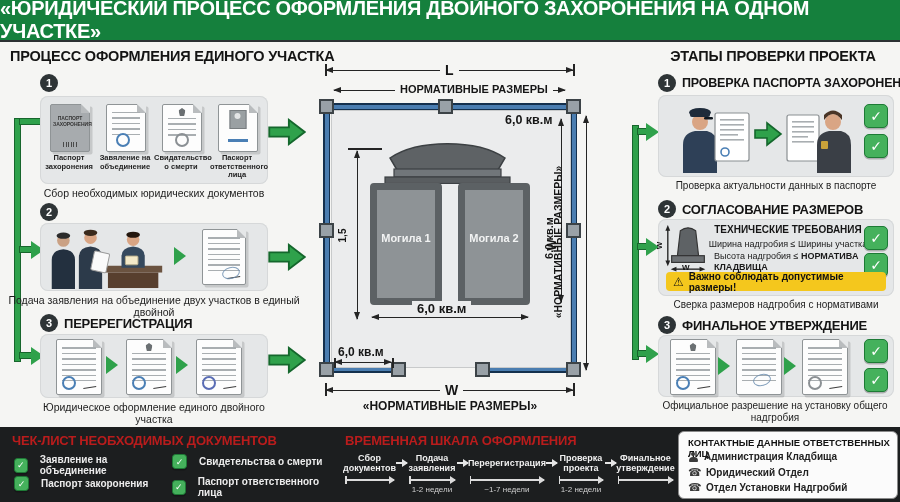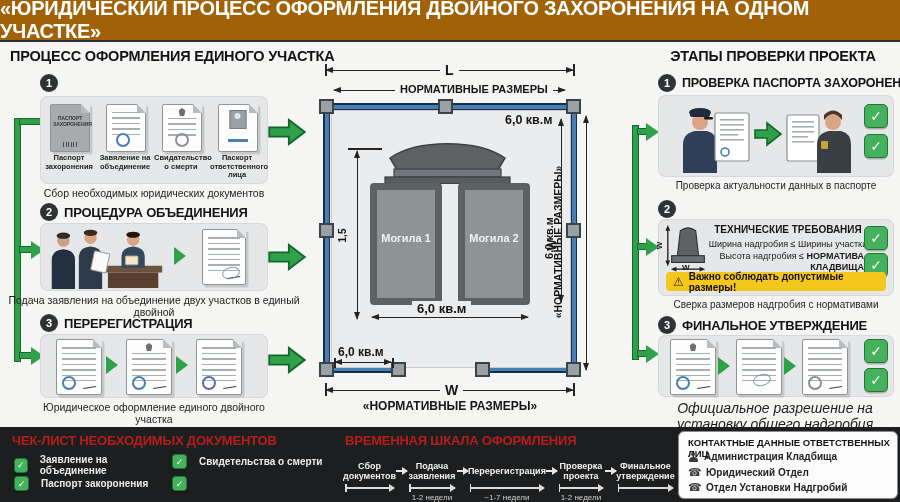--- a/index.html
+++ b/index.html
@@ -1,20 +1,20 @@
 <!DOCTYPE html>
 <html><head>
 <meta charset="utf-8">
 <style>
   html,body{margin:0;padding:0;background:#888;}
   #canvas{position:relative;width:900px;height:502px;background:#f5f5f3;overflow:hidden;
           font-family:"Liberation Sans","DejaVu Sans",sans-serif;color:#161616;}
   .abs{position:absolute;}
   
-  .titlebar{left:0;top:0;width:900px;height:40px;background:#a16207;border-bottom:2px solid #2c3133;
+  .titlebar{left:0;top:0;width:900px;height:40px;background:#15803d;border-bottom:2px solid #2c3133;
             display:flex;align-items:center;justify-content:center;}
   .titlebar span{color:#fff;font-size:20px;font-weight:800;letter-spacing:-0.3px;}
   .footbar{left:0;top:427px;width:900px;height:75px;background:#1c1e1f;}
   
   .colhead{font-size:14.5px;font-weight:800;color:#141414;letter-spacing:-0.2px;}
   .stephead{display:flex;align-items:center;gap:6px;}
   .badge{width:18px;height:18px;border-radius:50%;background:#2e3436;color:#fff;font-size:11px;
          font-weight:800;display:flex;align-items:center;justify-content:center;flex:0 0 18px;}
   .steptitle{font-size:13px;font-weight:800;color:#141414;letter-spacing:-0.2px;white-space:nowrap;}
   .caption{font-size:10.5px;color:#1d1d1d;text-align:center;line-height:1.15;}
@@ -155,21 +155,20 @@
     <div class="abs doclabel" style="left:114px;top:58px;width:54px;">Свидательство о смерти</div>
     <div class="abs doclabel" style="left:170px;top:58px;width:54px;">Паскорт ответственного лица</div>
   </div>
   <svg class="abs" style="left:268px;top:118px;" width="38" height="28" viewBox="0 0 40 30">
     <polygon points="1,10 22,10 22,2 39,15 22,28 22,20 1,20" fill="#2fa14b" stroke="#14672c" stroke-width="2"></polygon>
   </svg>
   <div class="abs caption" style="left:40px;top:187px;width:228px;">Сбор необходимых юридических документов</div>
 
   <div class="abs stephead" style="left:40px;top:203px;">
     <span class="badge">2</span>
-    <span class="steptitle">ПРОЦЕДУРА ОБЪЕДИНЕНИЯ</span>
   </div>
   <div class="abs card" style="left:40px;top:223px;width:228px;height:68px;">
     <svg class="abs" style="left:6px;top:4px;" width="120" height="62" viewBox="0 0 120 64">
       <rect x="58" y="40" width="60" height="7" fill="#6b5340"></rect>
       <rect x="62" y="47" width="52" height="16" fill="#583f2e"></rect>
       <circle cx="16" cy="14" r="6.5" fill="#caa184"></circle>
         <ellipse cx="16" cy="9" rx="7" ry="3.2" fill="#2b2b2b"></ellipse>
       <path d="M4 64 L4 34 Q4 24 16 23 Q28 24 28 34 L28 64 Z" fill="#23303f"></path>
       <circle cx="44" cy="11" r="6.5" fill="#d9a584"></circle>
         <ellipse cx="44" cy="6" rx="7" ry="3.2" fill="#3a2a1c"></ellipse>
@@ -329,37 +328,38 @@
       <path d="M161 21 Q170 9 179 21 L179 16 Q170 7 161 16 Z" fill="#4a3526"></path>
       <rect x="158" y="42" width="7" height="8" rx="1" fill="#c9a23a"></rect>
     </svg>
     <div class="check big abs" style="right:6px;top:9px;"></div>
     <div class="check big abs" style="right:6px;top:39px;"></div>
   </div>
   <div class="abs caption" style="left:658px;top:180px;width:236px;font-size:10px;">Проверка актуальности данных в паспорте</div>
 
   <div class="abs stephead" style="left:658px;top:200px;">
     <span class="badge">2</span>
+    <span class="steptitle">СОГЛАСОВАНИЕ РАЗМЕРОВ</span>
   </div>
   <div class="abs card" style="left:658px;top:219px;width:236px;height:77px;">
     <svg class="abs" style="left:4px;top:4px;" width="52" height="50" viewBox="0 0 54 52">
       <path d="M19 8 Q27 2 35 8 L38 34 L16 34 Z" fill="#5e6265" stroke="#333" stroke-width="1.2"></path>
       <rect x="10" y="34" width="34" height="7" fill="#6d7174" stroke="#333" stroke-width="1.2"></rect>
       <line x1="6" y1="6" x2="6" y2="41" stroke="#222" stroke-width="1.4"></line>
       <polygon points="6,2 3.5,8 8.5,8" fill="#222"></polygon>
         <polygon points="6,45 3.5,39 8.5,39" fill="#222"></polygon>
       <line x1="12" y1="48" x2="42" y2="48" stroke="#222" stroke-width="1.4"></line>
       <polygon points="9,48 15,45.5 15,50.5" fill="#222"></polygon>
         <polygon points="45,48 39,45.5 39,50.5" fill="#222"></polygon>
     </svg>
     <span class="abs rot" style="left:-2px;top:22px;font-size:8px;">W</span>
     <span class="abs" style="left:24px;top:44px;font-size:8px;font-weight:800;">W</span>
     <div class="abs" style="left:56px;top:5px;width:148px;text-align:center;font-size:10px;font-weight:800;">ТЕХНИЧЕСКИЕ ТРЕБОВАНИЯ</div>
     <div class="abs techtxt" style="left:50px;top:20px;width:160px;text-align:center;white-space:nowrap;">Ширина надгробия ≤ Ширины участка</div>
-    <div class="abs techtxt" style="left:56px;top:32px;width:150px;text-align:right;">
+    <div class="abs techtxt" style="left:56px;top:32px;width:150px;text-align:left;">
       <span>Высота надгробия ≤ </span><b>НОРМАТИВА КЛАДВИЩА</b>
     </div>
     <div class="check big abs" style="right:6px;top:7px;"></div>
     <div class="check big abs" style="right:6px;top:34px;"></div>
     <div class="warn abs" style="left:8px;right:8px;bottom:5px;height:19px;">
       <span class="tri"></span>
       <span>Важно соблюдать допустимые размеры!</span>
     </div>
   </div>
   <div class="abs caption" style="left:658px;top:299px;width:236px;font-size:10px;">Сверка размеров надгробия с нормативами</div>
@@ -385,43 +385,44 @@
     <div class="gtri abs" style="left:126px;top:22px;"></div>
     <div class="doc" style="left:144px;top:4px;width:44px;height:54px;">
       <span class="fold"></span>
         <span class="lines"></span>
         <span class="seal gray"></span>
         <span class="sig"></span>
     </div>
     <div class="check big abs" style="right:6px;top:4px;"></div>
     <div class="check big abs" style="right:6px;top:33px;"></div>
   </div>
-  <div class="abs caption" style="left:650px;top:400px;width:250px;font-size:14px;font-style:italic;">Официальное разрешение на установку общего надгробия</div>
+  <div class="abs caption" style="left:650px;top:400px;width:250px;font-size:10px;">Официальное разрешение на установку общего надгробия</div>
 
   <div class="abs footbar"></div>
 
   <div class="abs ftitle" style="left:12px;top:433px;">ЧЕК-ЛИСТ НЕОБХОДИМЫХ ДОКУМЕНТОВ</div>
   <div class="abs fitem" style="left:14px;top:454px;width:150px;">
     <span class="check small"></span>
     <span>Заявление на объединение</span>
   </div>
   <div class="abs fitem" style="left:172px;top:454px;width:160px;">
     <span class="check small"></span>
     <span>Свидетельства о смерти</span>
   </div>
   <div class="abs fitem" style="left:14px;top:476px;width:150px;">
     <span class="check small"></span>
     <span>Паспорт закоронения</span>
   </div>
   <div class="abs fitem" style="left:172px;top:476px;width:160px;">
     <span class="check small"></span>
+    <span>Паспорт ответственного лица</span>
   </div>
 
   <div class="abs ftitle" style="left:345px;top:433px;">ВРЕМЕННАЯ ШКАЛА ОФОРМЛЕНИЯ</div>
-  <div class="abs tl" style="left:343px;top:452px;width:332px;margin-top:8px;">
+  <div class="abs tl" style="left:343px;top:452px;width:332px;">
     <div class="tcol" style="flex:1 1 52px;">
       <div class="t-label">Сбор документов</div>
       <div class="t-under"></div>
       <div class="t-dur"></div>
     </div>
     <div class="t-arr"></div>
     <div class="tcol" style="flex:1 1 54px;">
       <div class="t-label">Подача заявления</div>
       <div class="t-under"></div>
       <div class="t-dur">1-2 недели</div>

